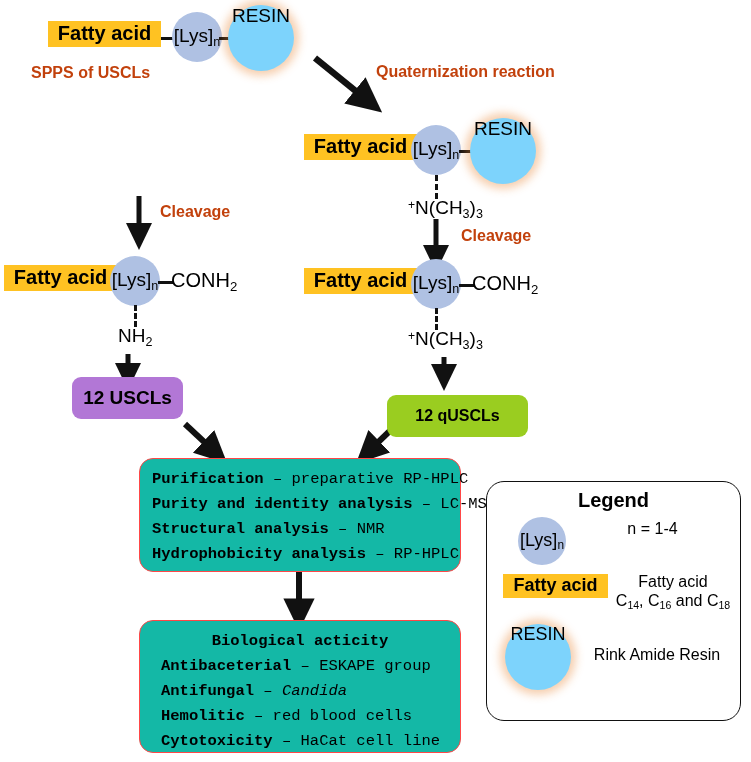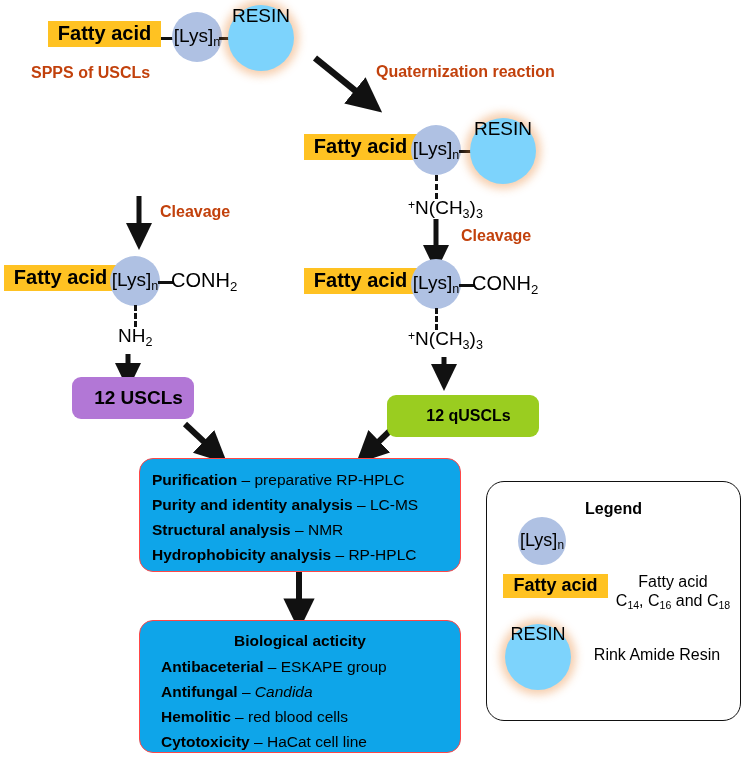--- a/index.html
+++ b/index.html
@@ -76,31 +76,31 @@
 
   
   .pill {
     display: flex;
     align-items: center;
     justify-content: center;
     border-radius: 9px;
     font-weight: bold;
     color: #000;
     white-space: nowrap;
-    padding-left: 11px;
   }
   .pill-uscl  { background: #B277D6; }
   .pill-quscl { background: #9ACD20; }
 
   
   .red-box {
     border: 1.6px solid #FF4747;
     border-radius: 14px;
-    background: #0ea5e9;
+    background: #14b8a6;
     box-sizing: border-box;
+    font-family: Liberation Mono, monospace;
   }
   .red-box .line {
     color: #000;
     white-space: nowrap;
   }
   .red-box .line b { font-weight: bold; }
   .red-box .center { text-align: center; }
   .italic { font-style: italic; }
 
   
@@ -248,26 +248,27 @@
     <div class="line" style="font-size:15.5px; line-height:25px; padding-left:21px;">
       <b>Hemolitic</b><span> – red blood cells</span>
     </div>
     <div class="line" style="font-size:15.5px; line-height:25px; padding-left:21px;">
       <b>Cytotoxicity</b><span> – HaCat cell line</span>
     </div>
   </div>
 
   <div class="abs legend-box" style="left:486px; top:481px; width:255px; height:240px;">
 
-    <div class="legend-title" style="margin-top:18px; font-size:16px;">Legend</div>
+    <div class="legend-title" style="margin-top:7px; font-size:20px;">Legend</div>
 
     <div class="abs lys-circle" style="left:31px; top:35px; width:48px; height:48px; font-size:18px;">
       <span><span>[Lys]</span><sub>n</sub></span>
     </div>
     <div class="abs legend-desc" style="left:88px; top:38px; width:155px; font-size:16px;">
+      <div>n =  1-4</div>
     </div>
 
     <div class="abs fatty" style="left:16px; top:92px; width:105px; font-size:18px;">Fatty acid</div>
     <div class="abs legend-desc" style="left:124px; top:91px; width:124px; font-size:16px;">
       <div>Fatty acid</div>
       <div>C<sub>14</sub>, C<sub>16</sub> and C<sub>18</sub></div>
     </div>
 
     <div class="abs resin-circle" style="left:18px; top:142px; width:66px; height:66px; font-size:18px; font-weight:500;">
       <span>RESIN</span>

